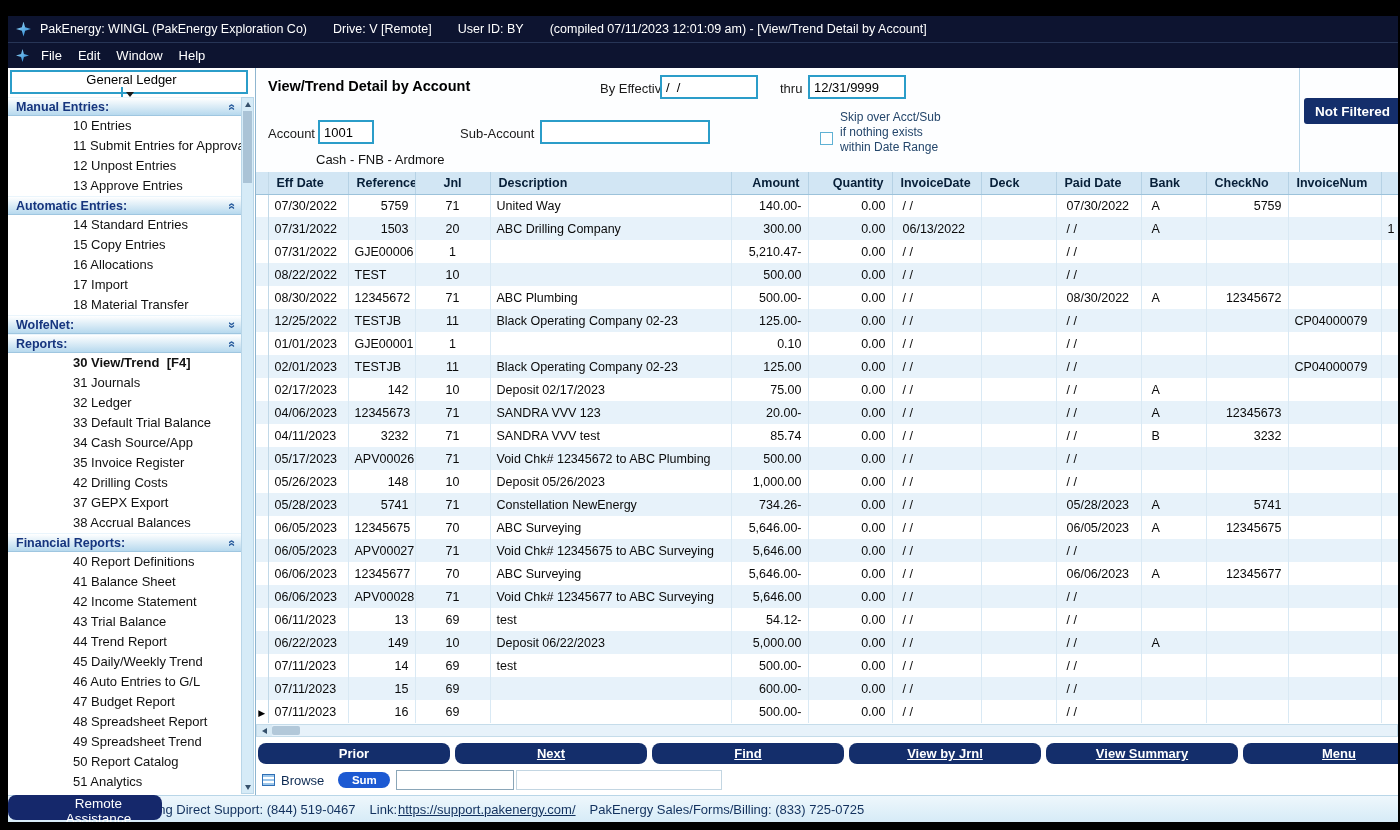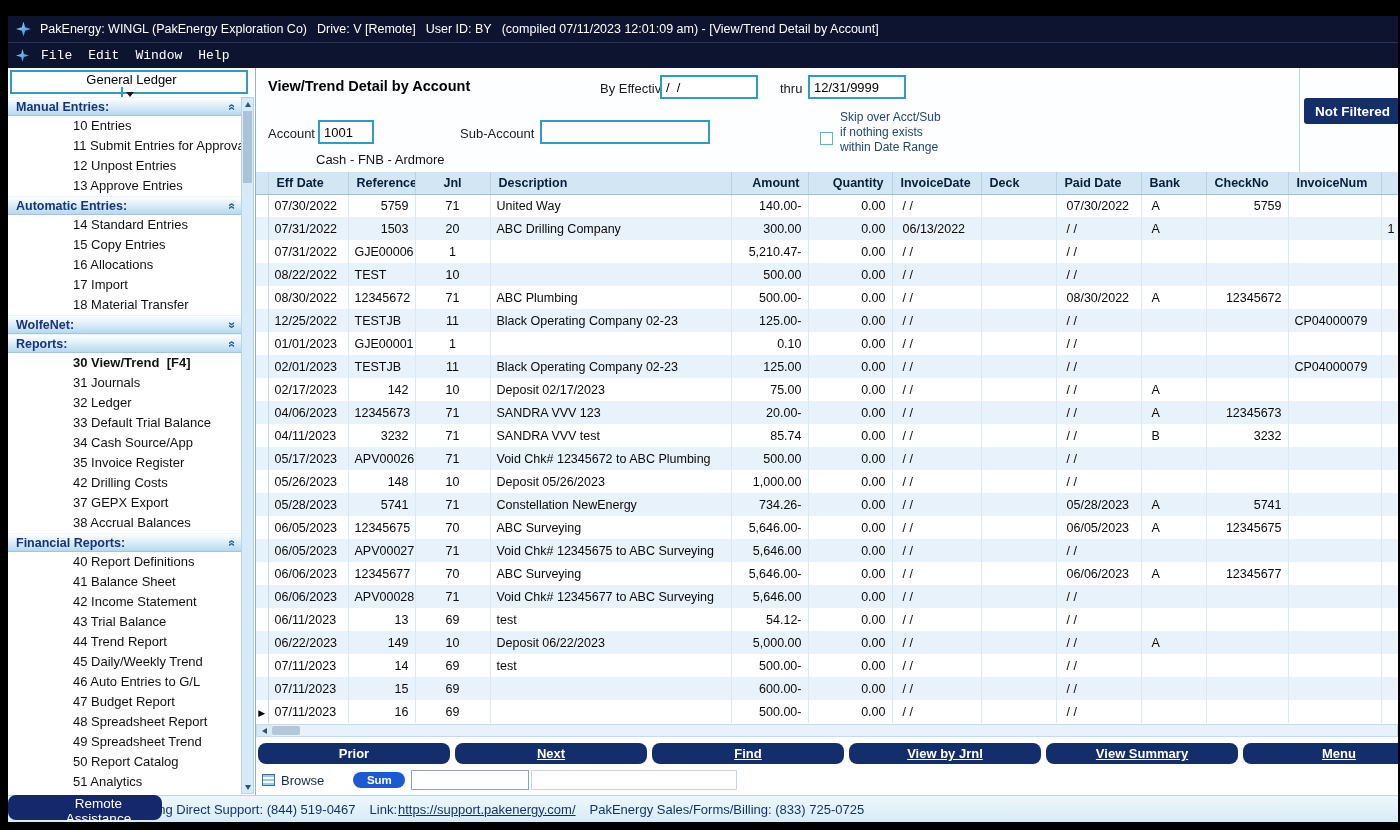--- a/index.html
+++ b/index.html
@@ -4,24 +4,24 @@
 <style>
   html,body{margin:0;padding:0;width:1400px;height:830px;background:#000;overflow:hidden;
     font-family:"Liberation Sans","DejaVu Sans",sans-serif;}
   *{box-sizing:border-box;}
   button,input{font-family:inherit;}
   .window{position:absolute;left:8px;top:16px;width:1390px;height:806px;background:#fff;overflow:hidden;}
 
   
   .titlebar{height:26px;background:var(--titlebar-navy,#0d1430);color:#fff;display:flex;align-items:center;
     padding-left:8px;font-size:12.5px;white-space:nowrap;}
-  .tb-text{margin-left:10px;}
+  .tb-text{margin-left:26px;}
   .tb-text.first{margin-left:9px;}
   .menubar{height:26px;background:var(--titlebar-navy,#0d1430);color:#fff;display:flex;align-items:center;
-    font-size:13px;padding-left:8px;border-top:1px solid rgba(120,150,200,.25);font-family:Liberation Mono, monospace;}
+    font-size:13px;padding-left:8px;border-top:1px solid rgba(120,150,200,.25);}
   .menu-item{padding:0 8px;cursor:default;}
   .spark{width:15px;height:15px;flex:none;background:linear-gradient(135deg,#9fdcf8,#1d7fd1);
     clip-path:polygon(50% 0%,61% 39%,100% 50%,61% 61%,50% 100%,39% 61%,0% 50%,39% 39%);}
   .spark.small{width:13px;height:13px;}
 
   .content{display:flex;height:727px;}
 
   
   .sidebar{width:248px;flex:none;position:relative;background:#fff;border-right:1px solid #8fb6d0;}
   .module-select{position:absolute;left:2px;top:2px;width:238px;height:24px;border:2px solid var(--accent-teal,#2b9dc9);
@@ -89,21 +89,21 @@
 
   
   .navbar{height:21px;margin-top:6px;display:flex;padding-left:2px;flex:none;overflow:hidden;}
   .nav-btn{width:192px;flex:none;margin-right:5px;background:var(--button-navy,#142e6b);color:#fff;border:none;
     border-radius:8px;font-size:13px;font-weight:bold;height:21px;line-height:21px;text-align:center;padding:0;}
   .nav-btn.u{text-decoration:underline;}
 
   
   .browsebar{height:24px;margin-top:4px;display:flex;align-items:center;padding-left:6px;flex:none;}
   .bicon{width:13px;height:12px;border:1px solid #2f6fb5;background:repeating-linear-gradient(180deg,#9cc6ea 0 2px,#fff 2px 4px);margin-right:6px;flex:none;}
-  .blabel{font-size:13px;color:#0d2a52;margin-right:29px;}
+  .blabel{font-size:13px;color:#0d2a52;margin-right:14px;}
   .sumpill{width:52px;height:16px;background:#1c59d2;border:none;border-radius:8px;color:#fff;font-weight:bold;
     font-size:11.5px;line-height:16px;padding:0;margin-right:6px;}
   .bbox1{width:118px;height:20px;border:1px solid #8aa6b8;margin-right:2px;outline:none;}
   .bbox2{width:206px;height:20px;border:1px solid #c3d6e2;outline:none;}
 
   
   .statusbar{position:absolute;left:0;bottom:0;width:100%;height:27px;background:linear-gradient(180deg,#eef7fc,var(--status-bg,#d6ebf7));
     border-top:1px solid #b9d6e8;display:flex;align-items:center;padding-left:78px;font-size:13px;color:#12315e;white-space:nowrap;}
   .sb-seg{margin-right:14px;}
   .sb-link-label{margin-right:1px;}

